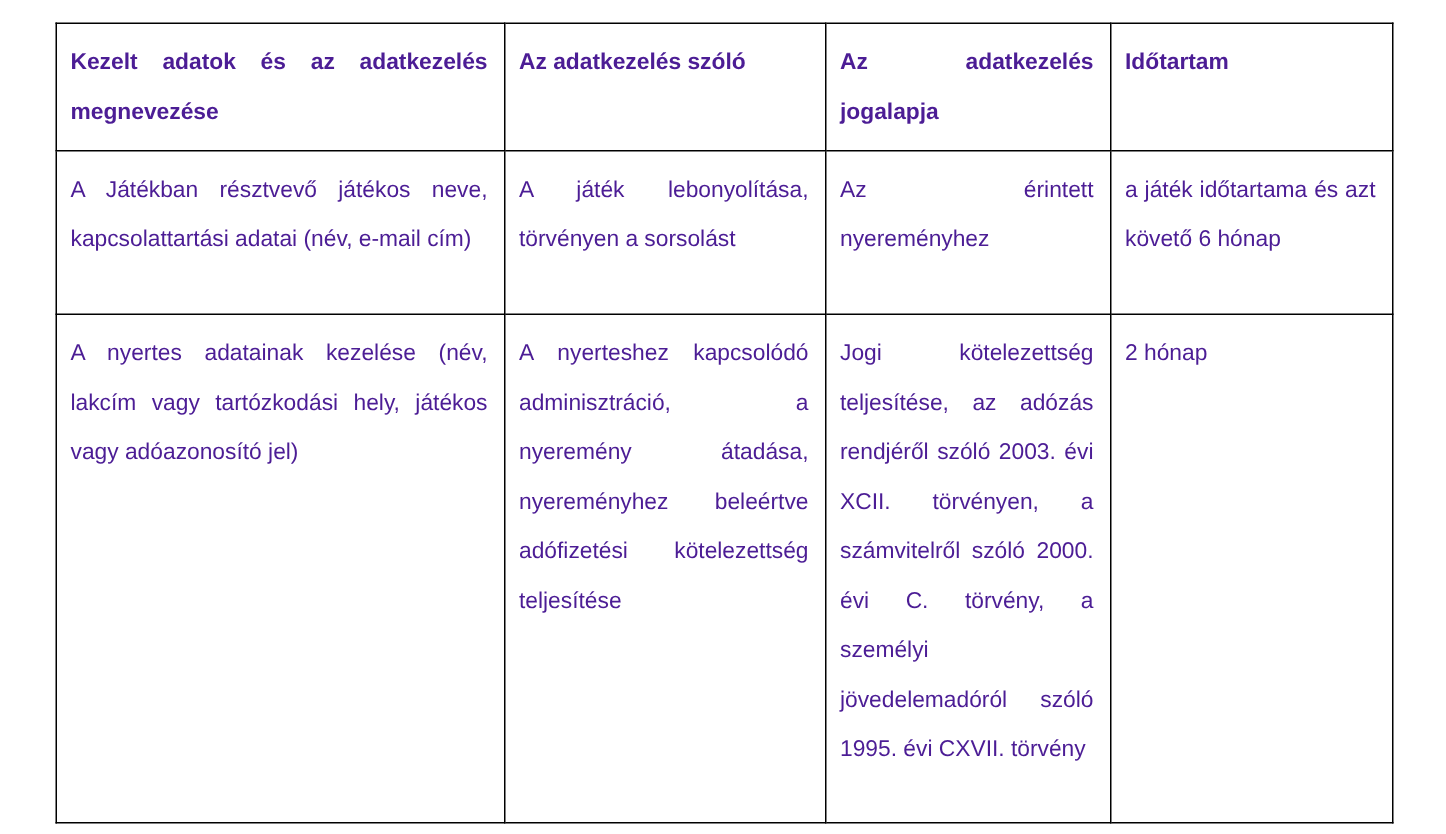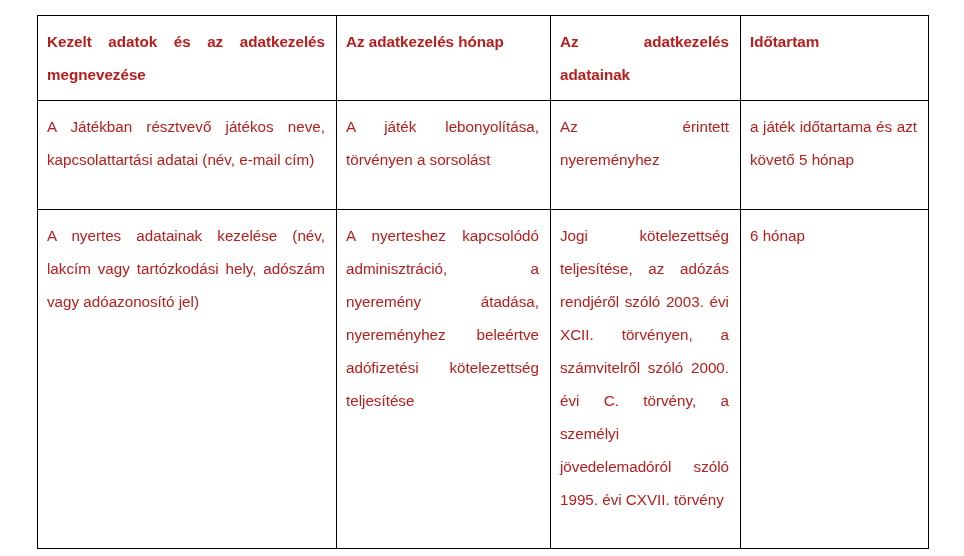--- a/index.html
+++ b/index.html
@@ -37,21 +37,21 @@
   .data-table td,
   .data-table th {
     border: 1.6px solid #000000;
     vertical-align: top;
     padding: 9px 11px 9px 9px;
     text-align: justify;
     text-align-last: left;
     font-size: 15.2px;
     line-height: 33px;
     font-weight: normal;
-    color: #b91c1c;
+    color: #4c1d95;
     word-wrap: break-word;
     hyphens: none;
   }
 
   .data-table thead th {
     font-weight: bold;
     text-align: justify;
     text-align-last: left;
   }
 
@@ -87,57 +87,57 @@
       <col class="col-3">
       <col class="col-4">
     </colgroup>
 
     <thead>
       <tr class="row-head">
         <th>
           <span class="cell-text">Kezelt adatok és az adatkezelés megnevezése</span>
         </th>
         <th>
-          <span class="cell-text">Az adatkezelés hónap</span>
+          <span class="cell-text">Az adatkezelés szóló</span>
         </th>
         <th>
-          <span class="cell-text">Az adatkezelés adatainak</span>
+          <span class="cell-text">Az adatkezelés jogalapja</span>
         </th>
         <th>
           <span class="cell-text">Időtartam</span>
         </th>
       </tr>
     </thead>
 
     <tbody>
       <tr class="row-1">
         <td>
           <span class="cell-text">A Játékban résztvevő játékos neve, kapcsolattartási adatai (név, e-mail cím)</span>
         </td>
         <td>
           <span class="cell-text">A játék lebonyolítása, törvényen a sorsolást</span>
         </td>
         <td>
           <span class="cell-text">Az érintett nyereményhez</span>
         </td>
         <td>
-          <span class="cell-text">a játék időtartama és azt követő 5 hónap</span>
+          <span class="cell-text">a játék időtartama és azt követő 6 hónap</span>
         </td>
       </tr>
 
       <tr class="row-2">
         <td>
-          <span class="cell-text">A nyertes adatainak kezelése (név, lakcím vagy tartózkodási hely, adószám vagy adóazonosító jel)</span>
+          <span class="cell-text">A nyertes adatainak kezelése (név, lakcím vagy tartózkodási hely, játékos vagy adóazonosító jel)</span>
         </td>
         <td>
           <span class="cell-text">A nyerteshez kapcsolódó adminisztráció, a nyeremény átadása, nyereményhez beleértve adófizetési kötelezettség teljesítése</span>
         </td>
         <td>
           <span class="cell-text">Jogi kötelezettség teljesítése, az adózás rendjéről szóló 2003. évi XCII. törvényen, a számvitelről szóló 2000. évi C. törvény, a személyi jövedelemadóról szóló 1995. évi CXVII. törvény</span>
         </td>
         <td>
-          <span class="cell-text">6 hónap</span>
+          <span class="cell-text">2 hónap</span>
         </td>
       </tr>
     </tbody>
   </table>
 
 </div>
 
 </body></html>

